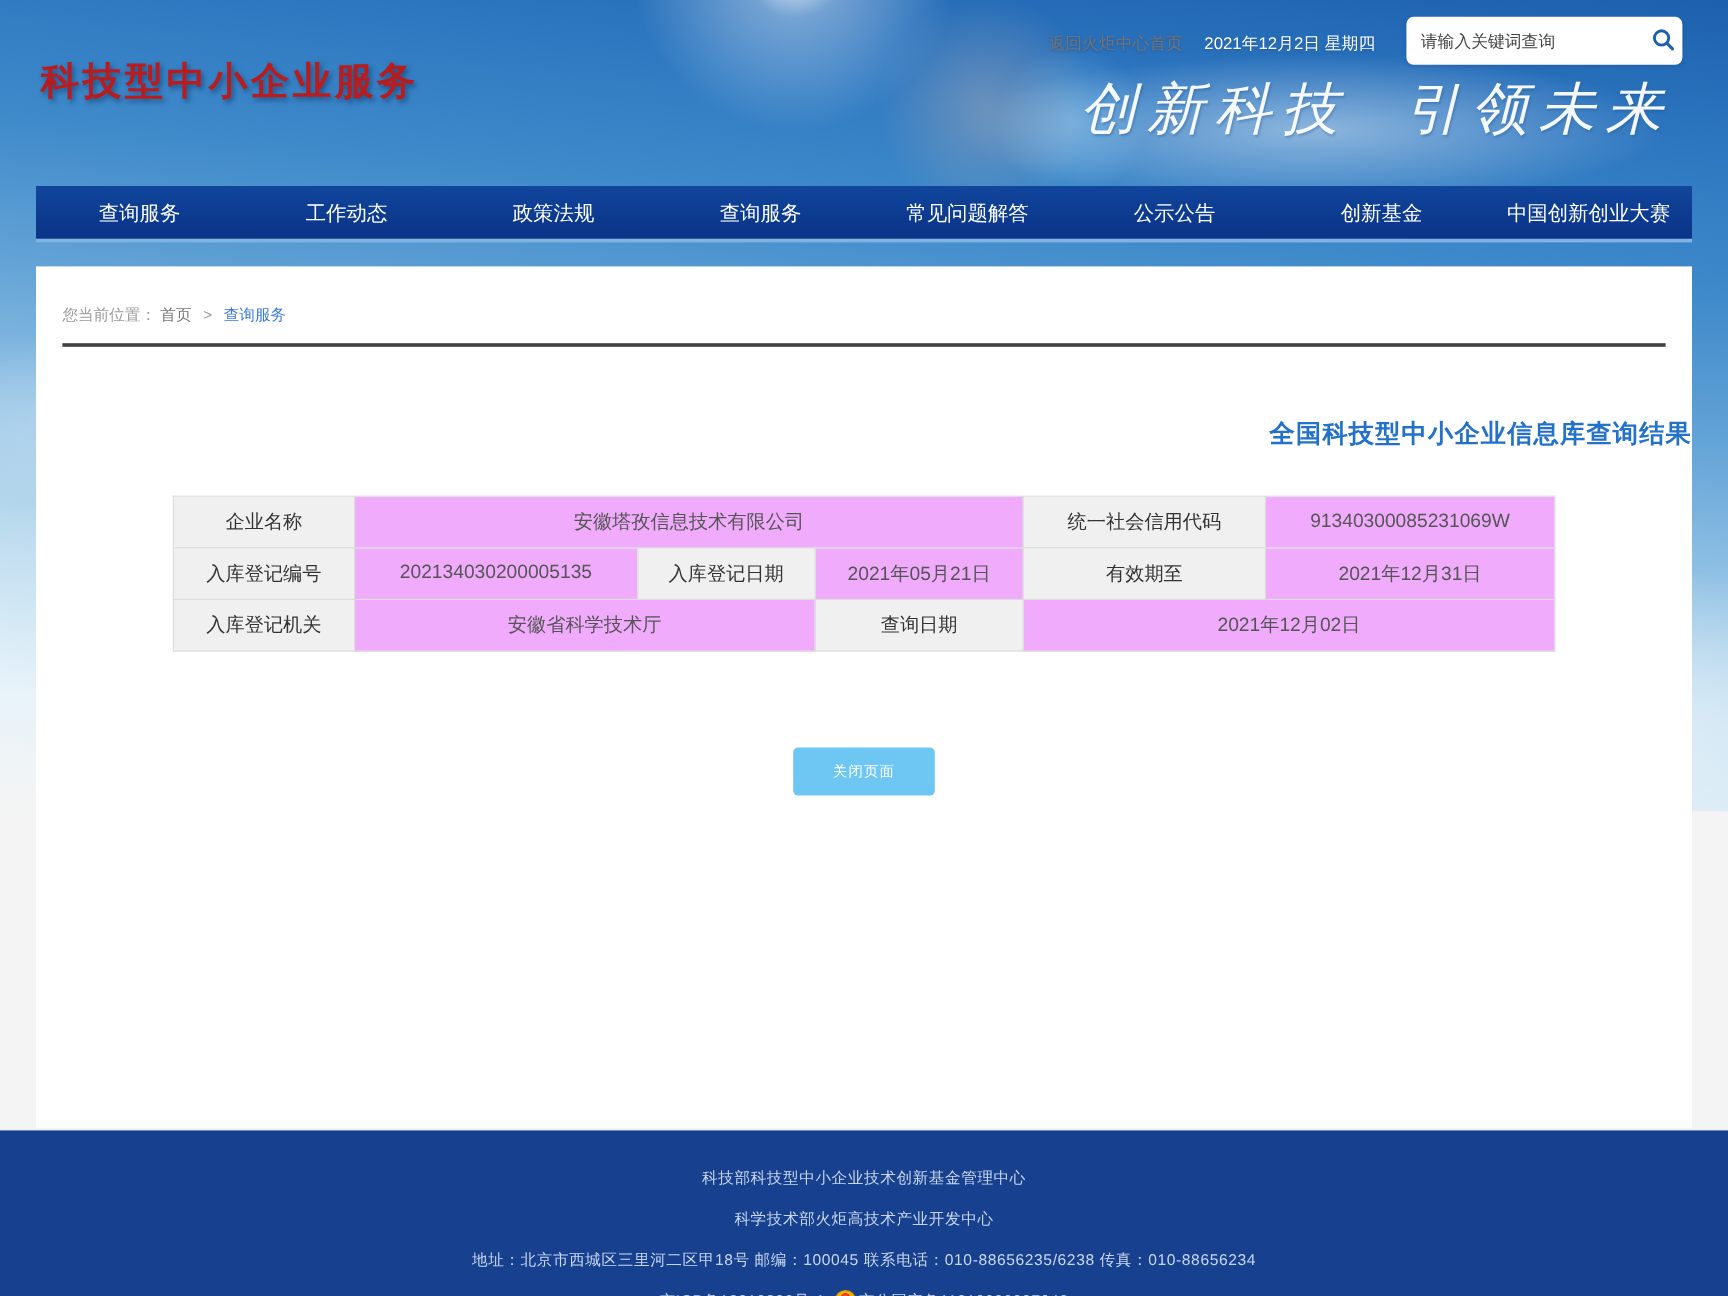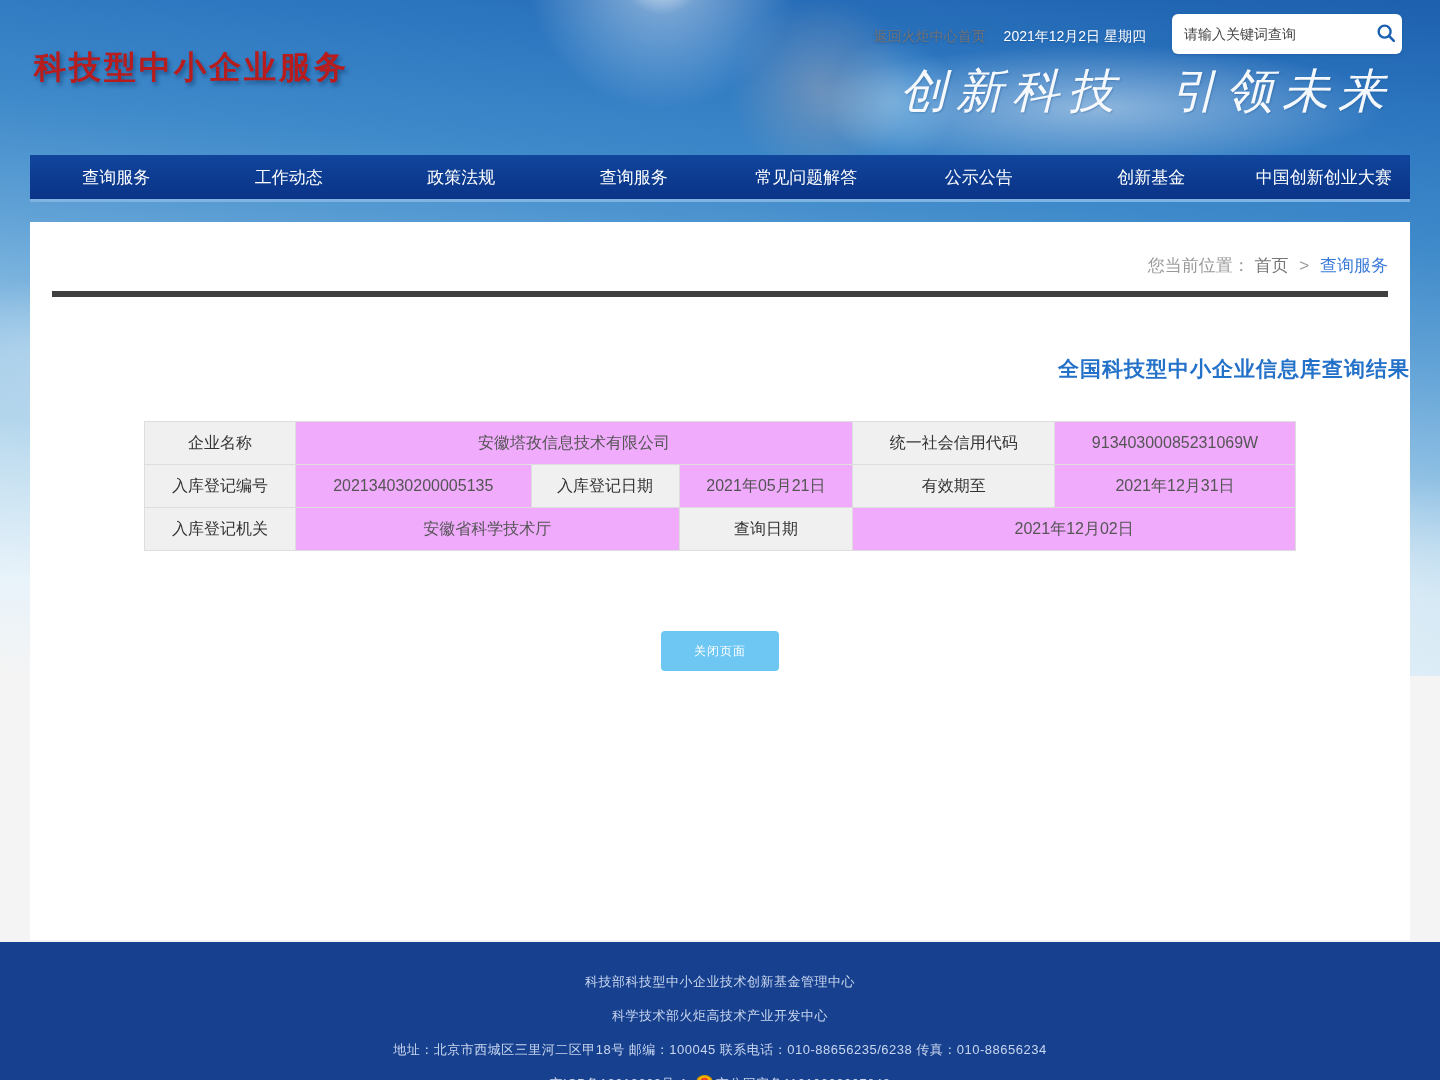--- a/index.html
+++ b/index.html
@@ -77,22 +77,22 @@
   }
 
   .sky-gap { height: 20px; }
 
   
   .panel {
     margin: 0 30px; background: #ffffff; height: 718px;
   }
   .crumb-wrap {
     margin: 0 22px; padding: 32px 0 14px;
-    border-bottom: 6px solid #404040;
-    font-size: 17px; color: #999; text-align: right;
+    border-bottom: 3px solid #404040;
+    font-size: 13px; color: #999;
   }
   .crumb-home { color: #777; cursor: pointer; text-decoration: none; }
   .crumb-sep { margin: 0 6px; color: #999; }
   .crumb-current { color: #3a7ad9; cursor: pointer; text-decoration: none; }
 
   .result-title {
     margin-top: 58px; text-align: right;
     font-size: 21px; font-weight: bold; color: #2371c8; letter-spacing: 1px;
   }
 

